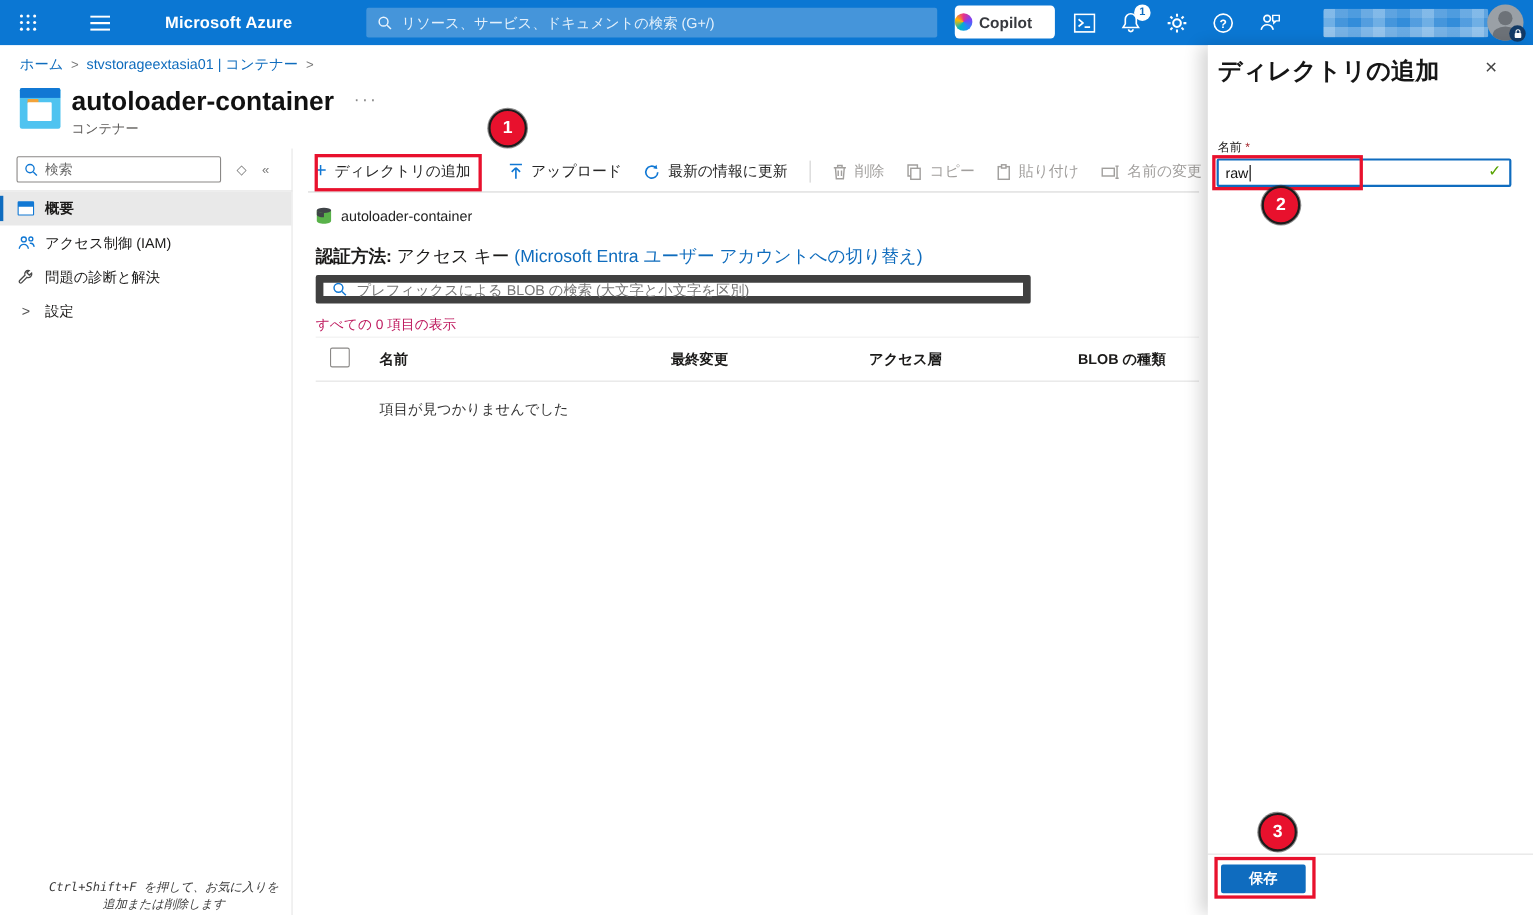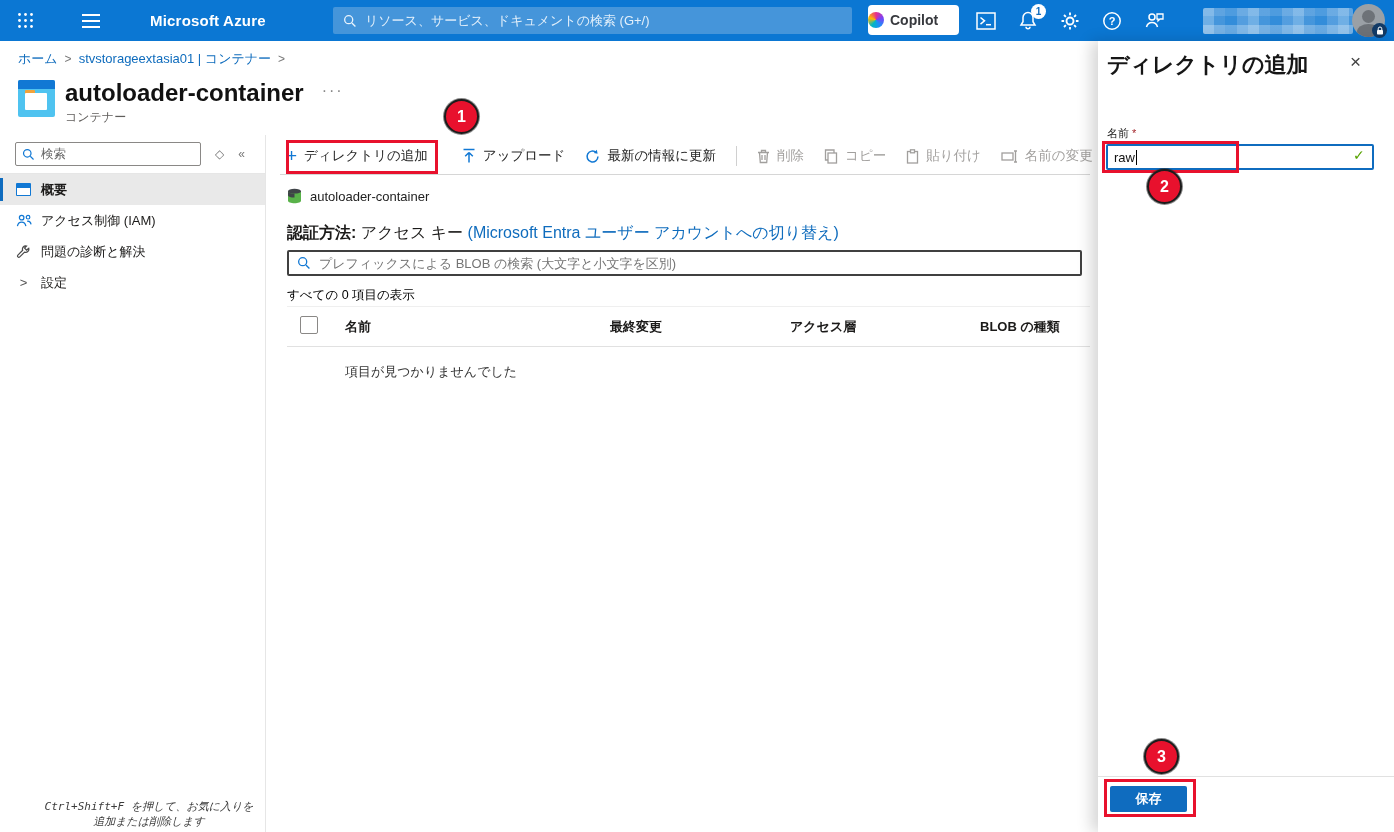--- a/index.html
+++ b/index.html
@@ -84,25 +84,25 @@
   .tool{display:flex;align-items:center;gap:7px;cursor:pointer;color:#262626;white-space:nowrap;}
   .tool .plus{color:#1178d4;font-size:19px;font-weight:400;line-height:18px;}
   .tool.disabled{color:var(--disabled);cursor:default;}
   .tool-sep{width:1px;height:20px;background:#d0d0d0;}
   .main-divider{position:absolute;left:0;top:39px;width:810px;height:1px;background:#d6d6d6;}
 
   .cont-row{position:absolute;left:7px;top:53px;display:flex;align-items:center;gap:8px;font-size:13px;color:#222;}
   .auth-row{position:absolute;left:7px;top:88px;font-size:16px;}
   .auth-row b{font-weight:bold;}
   .auth-row a{color:var(--link);text-decoration:none;cursor:pointer;}
-  .blob-search{position:absolute;left:7px;top:115px;width:795px;height:26px;border:2px solid #404040;border-radius:2px;
+  .blob-search{position:absolute;left:7px;top:115px;width:650px;height:26px;border:7px solid #404040;border-radius:2px;
     display:flex;align-items:center;gap:8px;padding:0 8px;color:#777;background:#fff;}
   .blob-search input{border:none;outline:none;width:100%;font-size:13px;color:#333;background:transparent;}
   .blob-search input::placeholder{color:#757575;}
-  .count-row{position:absolute;left:7px;top:152px;font-size:12.5px;color:#000000;text-align:center;}
+  .count-row{position:absolute;left:7px;top:152px;font-size:12.5px;color:#be185d;text-align:center;}
 
   .tbl-topline{position:absolute;left:7px;top:171px;width:803px;height:1px;background:#efefef;}
   .tbl-head{position:absolute;left:0;top:172px;width:810px;height:39px;}
   .tbl-check{position:absolute;left:20px;top:9px;width:18px;height:18px;border:1px solid #8a8886;border-radius:2px;background:#fff;cursor:pointer;}
   .th{position:absolute;top:11px;font-size:13px;font-weight:bold;color:#1b1a19;cursor:pointer;}
   .th.c1{left:65px;} .th.c2{left:330px;} .th.c3{left:510px;} .th.c4{left:700px;}
   .tbl-headline{position:absolute;left:7px;top:211px;width:803px;height:1px;background:#e1e1e1;}
   .tbl-empty{position:absolute;left:65px;top:228px;font-size:13px;color:#333;}
 
   

